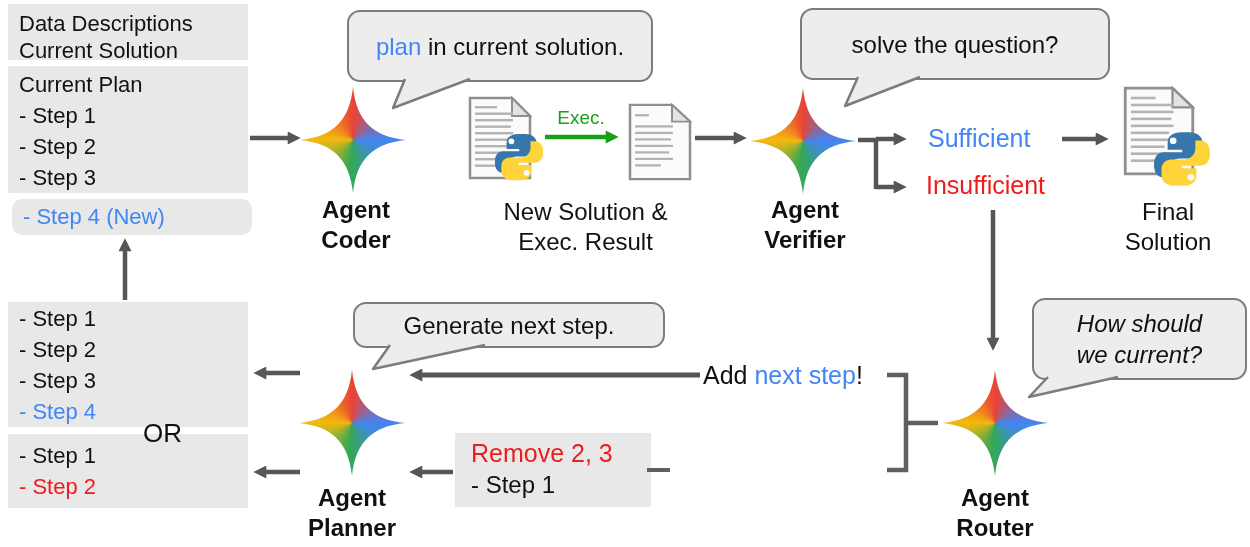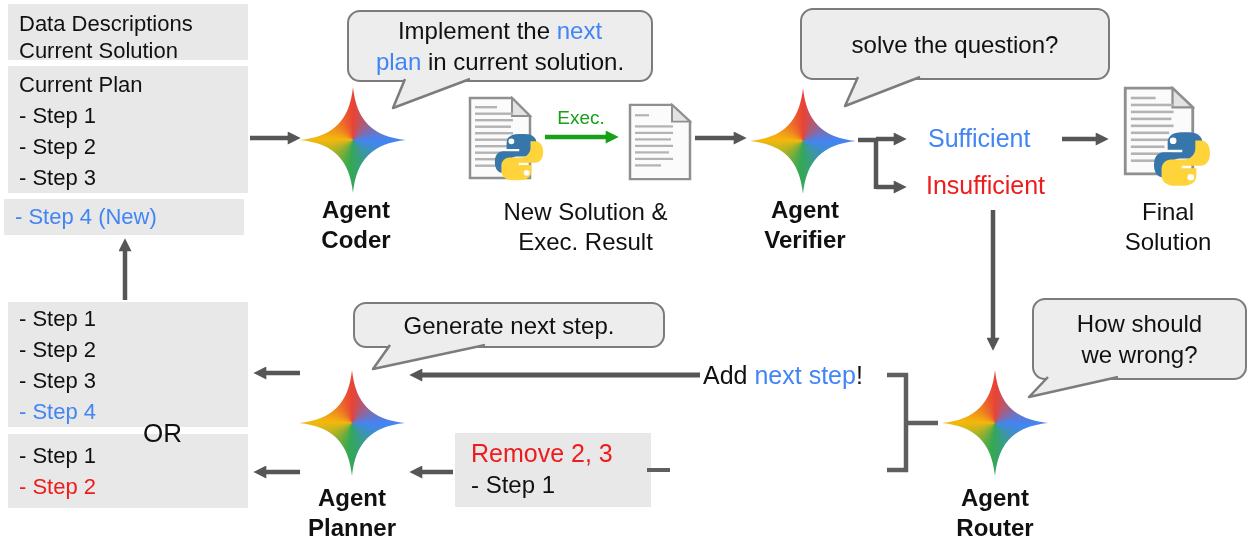--- a/index.html
+++ b/index.html
@@ -42,21 +42,21 @@
     <div>Current Solution</div>
   </div>
 
   <div class="abs gbox" style="left:8px;top:66px;width:240px;height:127px;padding-top:3px;">
     <div>Current Plan</div>
     <div>- Step 1</div>
     <div>- Step 2</div>
     <div>- Step 3</div>
   </div>
 
-  <div class="abs gbox" style="left:4px;top:199px;width:240px;height:36px;padding-top:3px;line-height:30px;">
+  <div class="abs gbox" style="left:12px;top:199px;width:240px;height:36px;padding-top:3px;line-height:30px;border-radius:10px;">
     <div class="blue">- Step 4 (New)</div>
   </div>
 
   <div class="abs gbox" style="left:8px;top:302px;width:240px;height:125px;padding-top:1px;">
     <div>- Step 1</div>
     <div>- Step 2</div>
     <div>- Step 3</div>
     <div class="blue">- Step 4</div>
   </div>
 
@@ -66,35 +66,34 @@
     <div>- Step 1</div>
     <div class="red">- Step 2</div>
   </div>
 
   <div class="abs gbox" style="left:455px;top:433px;width:196px;height:74px;padding-top:5px;padding-left:16px;">
     <div class="red" style="font-size:25px;">Remove 2, 3</div>
     <div style="font-size:24px;">- Step 1</div>
   </div>
 
   <div class="abs bubble" style="left:347px;top:10px;width:306px;height:72px;">
-    <div><span>Implement the </span><span class="blue">next</span></div>
     <div><span class="blue">plan</span><span> in current solution.</span></div>
   </div>
 
   <div class="abs bubble" style="left:800px;top:8px;width:310px;height:72px;">
     <div>solve the question?</div>
   </div>
 
   <div class="abs bubble" style="left:353px;top:302px;width:312px;height:46px;">
     <div>Generate next step.</div>
   </div>
 
-  <div class="abs bubble" style="left:1032px;top:298px;width:215px;height:82px;">
+  <div class="abs bubble" style="left:1032px;top:298px;width:215px;height:82px;font-style:italic;">
     <div>How should</div>
-    <div>we wrong?</div>
+    <div>we current?</div>
   </div>
 
   <svg class="svg-layer" width="1250" height="547" viewBox="0 0 1250 547">
     <defs>
       <marker id="ah" viewBox="0 0 10 10" refX="1" refY="5" markerWidth="14" markerHeight="13" markerUnits="userSpaceOnUse" orient="auto">
           <path d="M0,0 L10,5 L0,10 Z" fill="#565656"></path>
         </marker>
       <marker id="ahg" viewBox="0 0 10 10" refX="1" refY="5" markerWidth="14" markerHeight="13" markerUnits="userSpaceOnUse" orient="auto">
           <path d="M0,0 L10,5 L0,10 Z" fill="#18a018"></path>
         </marker>

